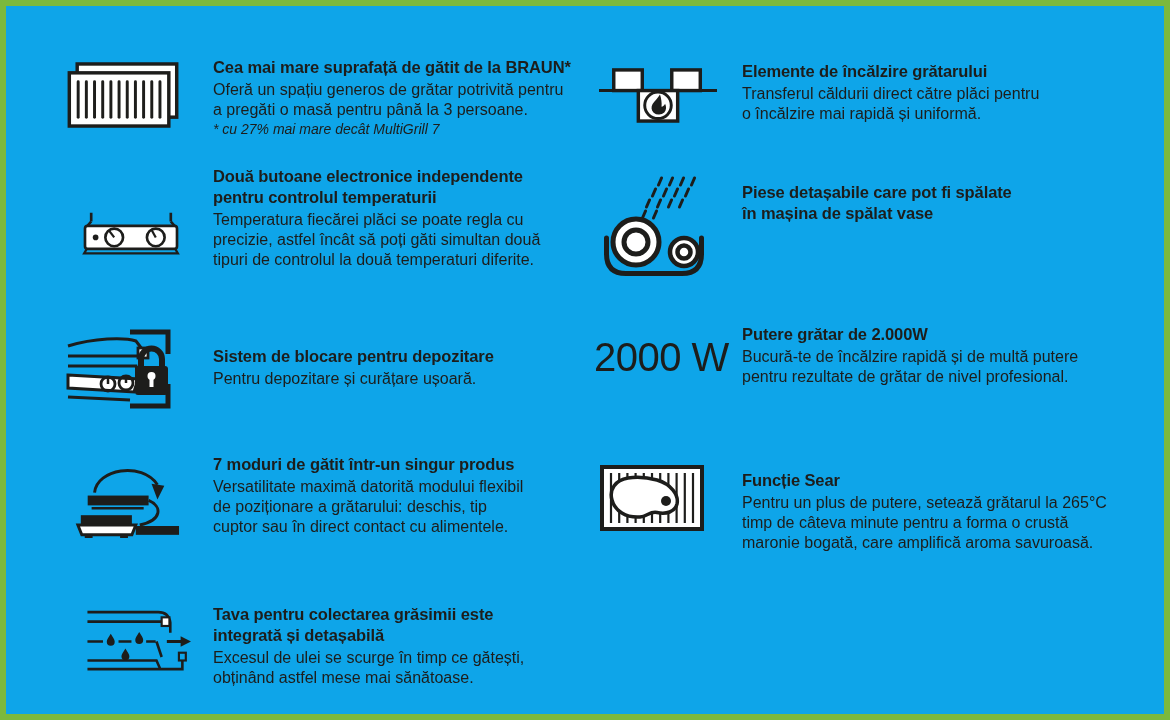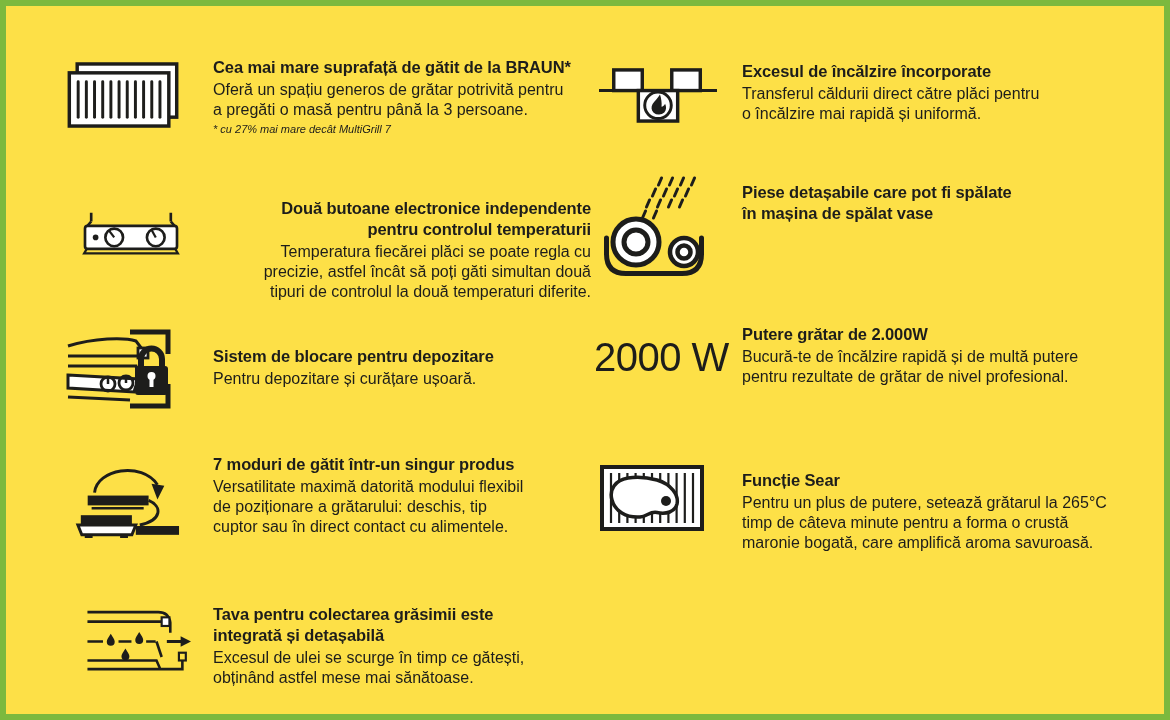--- a/index.html
+++ b/index.html
@@ -1,38 +1,38 @@
 <!DOCTYPE html>
 <html><head>
 <meta charset="utf-8">
 <style>
   html,body { margin:0; padding:0; background:#e9e9e9; }
   .page {
     position:relative;
     width:1170px; height:720px;
-    background:#fde047;
+    background:#0ea5e9;
     border:6px solid #7cb93e;
     box-sizing:border-box;
     font-family:"Liberation Sans", sans-serif;
     color:#1d1d1b;
     overflow:hidden;
   }
   .icon { position:absolute; }
   .icon svg { display:block; }
   .ftext { position:absolute; }
   .feature-title {
     font-size:16.5px; font-weight:bold; line-height:21px;
     white-space:pre-line; letter-spacing:-0.1px;
   }
   .feature-body {
     font-size:16px; font-weight:normal; line-height:20px;
     white-space:pre-line; margin-top:2px;
   }
   .feature-footnote {
-    font-size:11px; font-style:italic; line-height:15px; margin-top:2px;
+    font-size:14px; font-style:italic; line-height:15px; margin-top:2px;
   }
   .watts {
     position:absolute; left:588px; top:329px;
     font-size:40px; line-height:44px; font-weight:normal;
     letter-spacing:-0.5px; color:#1d1d1b;
   }
   .col-left .ftext  { left:207px; width:378px; }
   .col-right .ftext { left:736px; width:402px; }
 </style>
 </head>
@@ -74,21 +74,21 @@
         <path d="M11,13 L5,20 M101,13 L107,20" stroke-width="3"></path>
         <rect x="4" y="18" width="104" height="26" rx="3" fill="#fff" stroke-width="3"></rect>
         <path d="M6,44 L3,49 H109 L106,44" stroke-width="2.5"></path>
         <circle cx="16" cy="31" r="3.2" fill="#1d1d1b" stroke="none"></circle>
         <circle cx="37" cy="31" r="10" stroke-width="3"></circle>
         <line x1="37" y1="31" x2="31" y2="23" stroke-width="2.5"></line>
         <circle cx="84" cy="31" r="10" stroke-width="3"></circle>
         <line x1="84" y1="31" x2="79" y2="22" stroke-width="2.5"></line>
       </svg>
     </div>
-    <div class="ftext" style="top:192px;text-align:right;">
+    <div class="ftext" style="top:160px;">
       <div class="feature-title">Două butoane electronice independente
 pentru controlul temperaturii</div>
       <div class="feature-body">Temperatura fiecărei plăci se poate regla cu
 precizie, astfel încât să poți găti simultan două
 tipuri de controlul la două temperaturi diferite.</div>
     </div>
 
     <div class="icon" style="left:60px; top:323px;">
       <svg width="106" height="80" viewBox="0 0 106 80" fill="none" stroke="#1d1d1b">
         <path d="M2,17 C28,9 58,8 70,12 L76,20" stroke-width="3"></path>
@@ -166,21 +166,21 @@
       <svg width="118" height="59" viewBox="0 0 120 60" fill="none" stroke="#1d1d1b">
         <line x1="0" y1="26" x2="120" y2="26" stroke-width="3"></line>
         <rect x="15" y="5" width="29" height="21" fill="#fff" stroke-width="3.5"></rect>
         <rect x="74" y="5" width="29" height="21" fill="#fff" stroke-width="3.5"></rect>
         <rect x="40" y="26" width="40" height="31" fill="#fff" stroke-width="3.5"></rect>
         <circle cx="60" cy="41" r="13.5" stroke-width="3"></circle>
         <path d="M62,30 c-2,3.8 -5.5,6.5 -7.5,9.7 c-1.7,2.7 -1.4,6.4 1.1,8.8 a8,8 0 0 0 10.8,-0.3 c2.2,-2.4 2.3,-5.9 0.8,-8.9 c-0.9,1.7 -2,2.7 -3.6,3.1 c0.4,-4 -0.2,-8.2 -1.6,-12.4 z" fill="#1d1d1b" stroke="none"></path>
       </svg>
     </div>
     <div class="ftext" style="top:55px;">
-      <div class="feature-title">Excesul de încălzire încorporate</div>
+      <div class="feature-title">Elemente de încălzire grătarului</div>
       <div class="feature-body">Transferul căldurii direct către plăci pentru
 o încălzire mai rapidă și uniformă.</div>
     </div>
 
     <div class="icon" style="left:598px; top:170px;">
       <svg width="100" height="100" viewBox="0 0 100 100" fill="none" stroke="#1d1d1b">
         <g stroke-width="3" stroke-linecap="round">
           <path d="M57.5,2 L54.5,9"></path>
             <path d="M68.5,2 L65.5,9"></path>
             <path d="M79.5,2 L76.5,9"></path>

